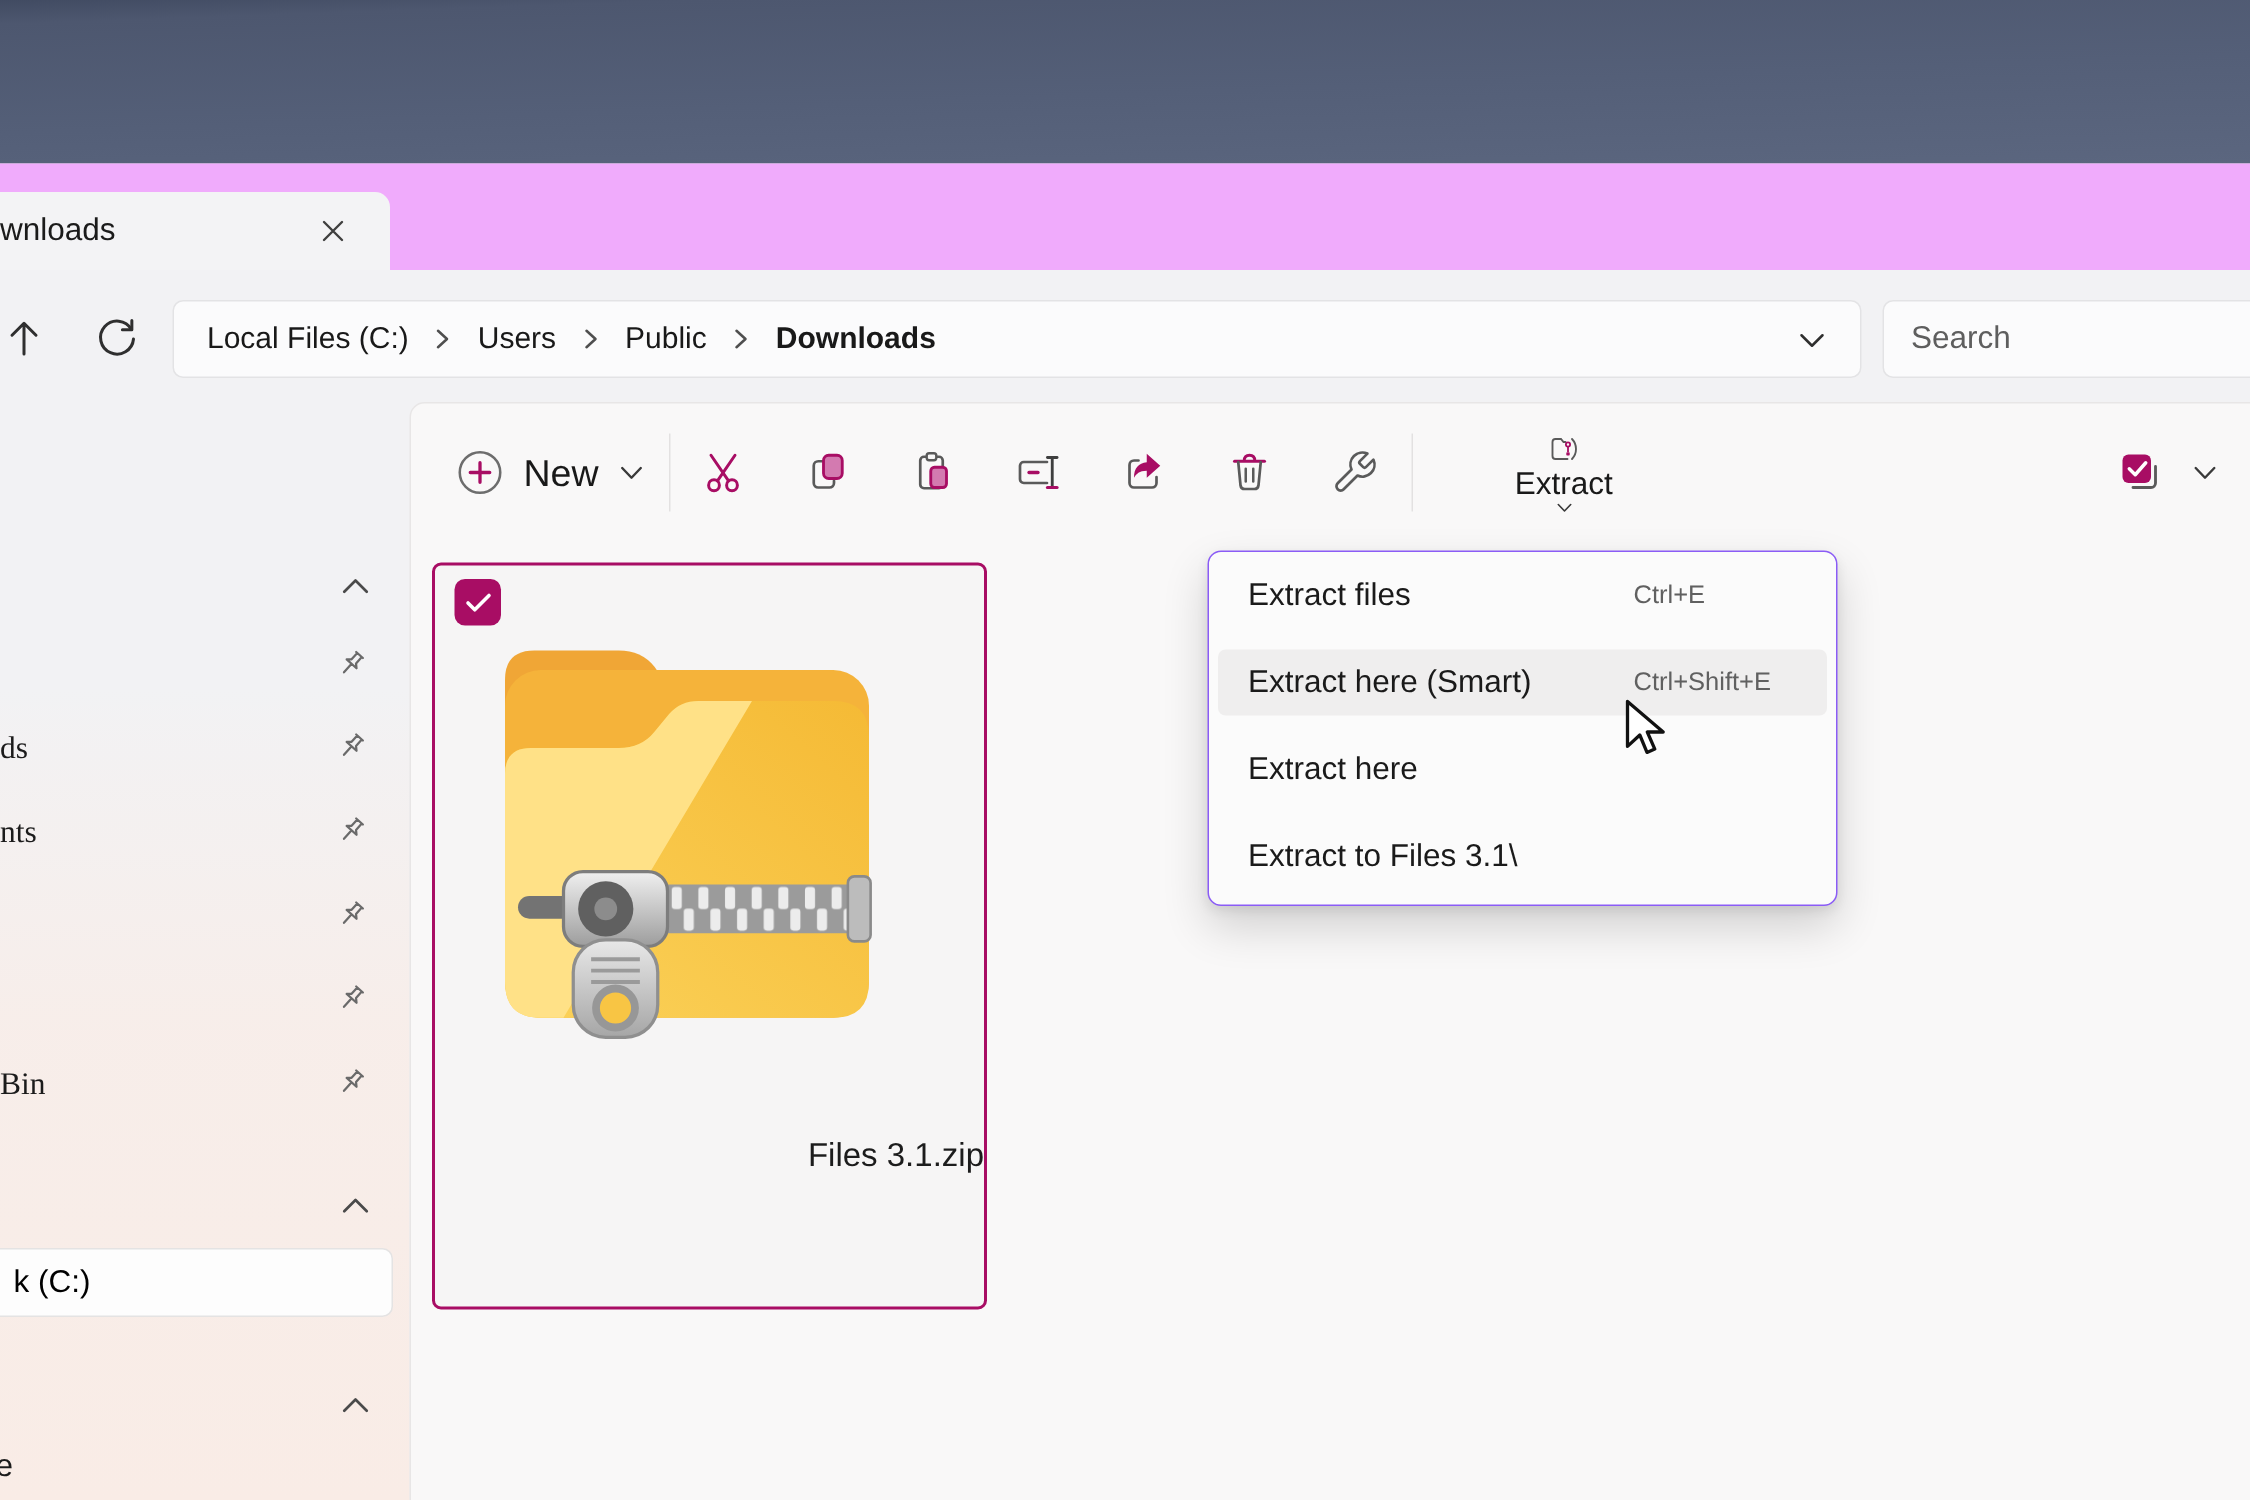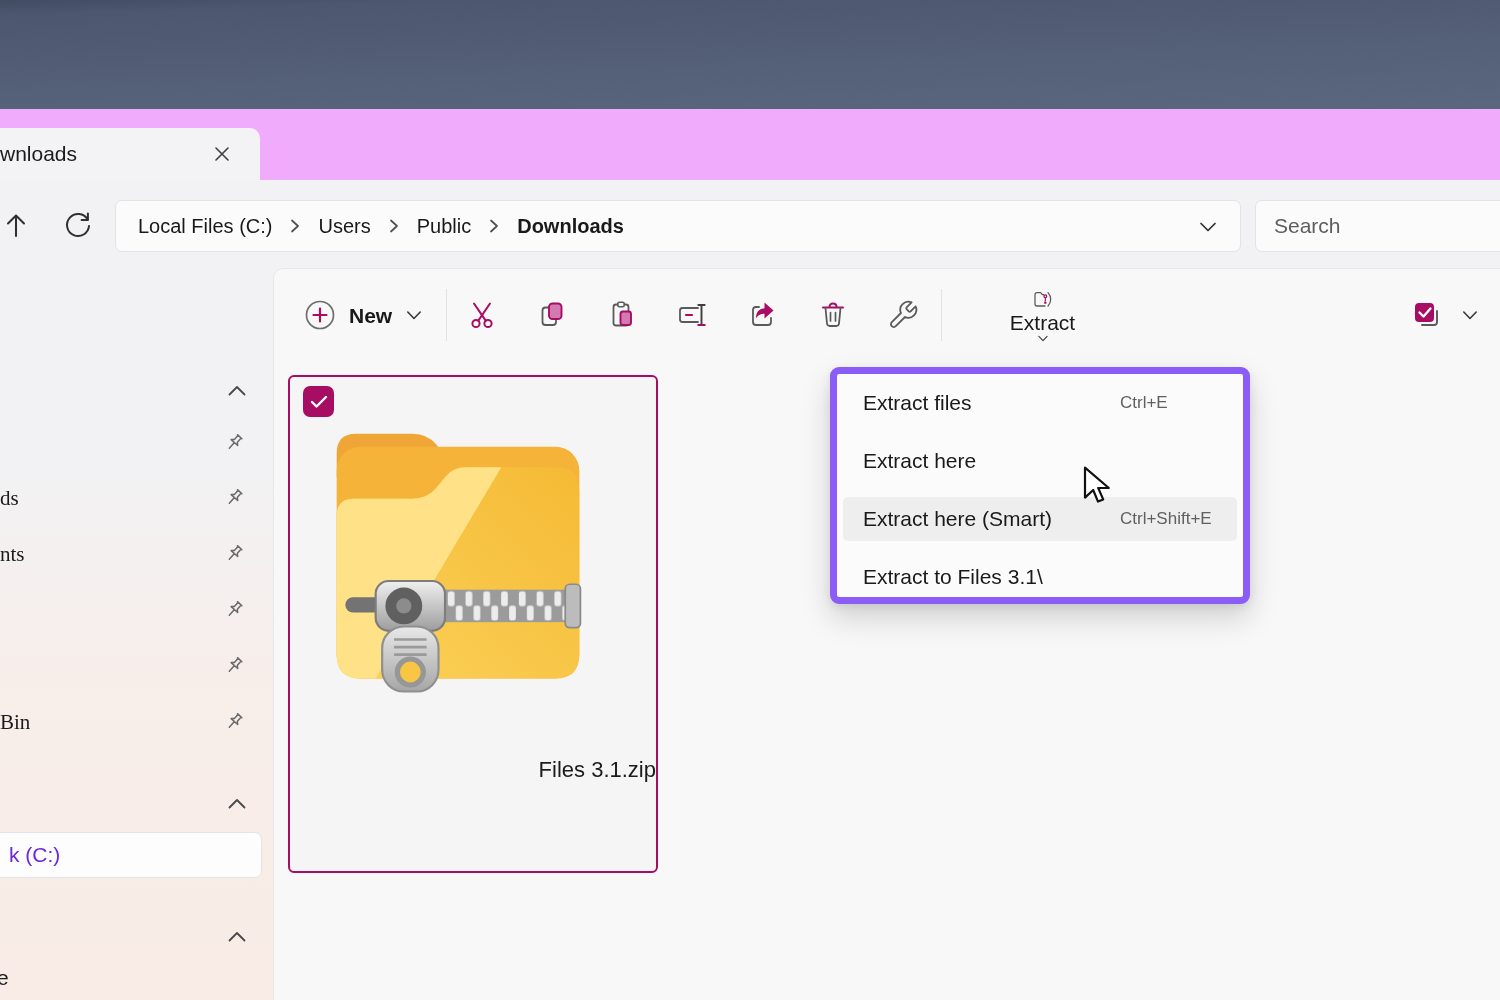--- a/index.html
+++ b/index.html
@@ -51,59 +51,59 @@
 
   
   #content-panel { left:273px; top:268px; width:1228px; height:733px; background:#f9f8f8;
     border:1px solid #e8e6e6; border-radius:10px 0 0 0; }
 
   
   .tool-btn { position:absolute; top:292px; width:46px; height:46px; border-radius:6px;
     display:flex; align-items:center; justify-content:center; }
   #new-btn { left:296px; top:288px; width:138px; height:54px; border-radius:6px;
     display:flex; align-items:center; padding-left:8px; }
-  #new-btn .lbl { font-size:21px; color:#191919; margin:2px 14px 0 13px;font-weight:bold; }
+  #new-btn .lbl { font-size:25px; color:#191919; margin:2px 14px 0 13px; }
   .tb-sep { position:absolute; top:289px; width:1px; height:52px; background:#e3e1e1; }
   #extract-btn { left:956px; top:288px; width:164px; height:54px; border-radius:6px;
     display:flex; align-items:center; padding-left:10px;flex-direction:column; }
   #extract-btn .lbl { font-size:21px; color:#191919; margin:0 16px 0 15px; }
   #select-btn { left:1400px; top:292px; width:86px; height:46px; border-radius:6px;
     display:flex; align-items:center; justify-content:space-between; padding:0 8px; }
 
   
   #file-card { left:288px; top:375px; width:370px; height:498px; background:#f6f5f5;
     border:2px solid #a80d64; border-radius:6px; }
   #file-check { position:absolute; left:13px; top:9px; width:31px; height:31px;
     background:#a80d64; border-radius:7px; display:flex; align-items:center; justify-content:center; }
   #file-icon { position:absolute; left:18px; top:48px; width:300px; height:273px; }
   #file-label { position:absolute; left:0; top:380px; width:100%; text-align:right;
     font-size:22px; color:#1c1c1c; }
 
   
-  #context-menu { left:830px; top:367px; width:420px; height:237px; background:#fbfbfb;
-    border:7px solid #8b5cf6; border-radius:9px; padding:7px 6px;
+  #context-menu { left:805px; top:367px; width:420px; height:237px; background:#fbfbfb;
+    border:1px solid #8b5cf6; border-radius:9px; padding:7px 6px;
     box-shadow:0 14px 30px rgba(0,0,0,.16), 0 3px 8px rgba(0,0,0,.08); }
   .menu-item { position:relative; height:44px; margin-bottom:14px; border-radius:5px;
     display:flex; align-items:center; padding-left:20px; }
   .menu-item:last-child { margin-bottom:0; }
   .menu-item.hovered { background:#efeeee; }
   .menu-item .mlabel { font-size:21px; color:#1a1a1a; white-space:nowrap; }
   .menu-item .mshort { position:absolute; left:277px; font-size:17px; color:#606060; white-space:nowrap; }
 
   
   .side-collapse { position:absolute; left:221px; width:32px; height:30px;
     display:flex; align-items:center; justify-content:center; border-radius:5px; }
   .side-row { position:absolute; left:0; width:273px; height:46px; }
   .side-row .slabel { position:absolute; left:0; top:0; line-height:46px; font-size:21px;
     color:#1b1b1b; white-space:nowrap;font-family:Liberation Serif, serif; }
   .side-row .pin { position:absolute; left:222px; top:11px; width:24px; height:24px; }
   #drive-card { left:-16px; top:832px; width:278px; height:46px; background:#fdfdfd;
     border:1px solid #e4e3e3; border-radius:7px; }
   #drive-card .slabel { position:absolute; left:24px; top:0; line-height:44px;
-    font-size:21px; color:#6d28d9; white-space:nowrap; }
+    font-size:21px; color:#000000; white-space:nowrap; }
   #partial-item { left:-3px; top:966px; font-size:21px; color:#1b1b1b; }
 
   #cursor { left:1082px; top:466px; width:34px; height:38px; }
   svg { display:block; }
 </style>
 </head>
 <body>
 
 <div class="abs" id="wallpaper"></div>
 
@@ -386,28 +386,28 @@
   </svg>
 
   <div id="file-label">Files 3.1.zip</div>
 </div>
 
 <div class="abs" id="context-menu">
   <div class="menu-item">
     <span class="mlabel">Extract files</span>
     <span class="mshort">Ctrl+E</span>
   </div>
+  <div class="menu-item hovered">
+    <span class="mlabel">Extract here (Smart)</span>
+    <span class="mshort">Ctrl+Shift+E</span>
+  </div>
   <div class="menu-item">
     <span class="mlabel">Extract here</span>
     <span class="mshort"></span>
   </div>
-  <div class="menu-item hovered">
-    <span class="mlabel">Extract here (Smart)</span>
-    <span class="mshort">Ctrl+Shift+E</span>
-  </div>
   <div class="menu-item">
     <span class="mlabel">Extract to Files 3.1\</span>
     <span class="mshort"></span>
   </div>
 </div>
 
 <svg class="abs" id="cursor" viewBox="0 0 17 19">
   <path d="M1.5 0.8 L1.5 15.8 L5.6 12 L8 17.8 L10.6 16.7 L8.1 11 L13.4 11 Z" fill="#ffffff" stroke="#111" stroke-width="1.1" stroke-linejoin="round"></path>
 </svg>
 

